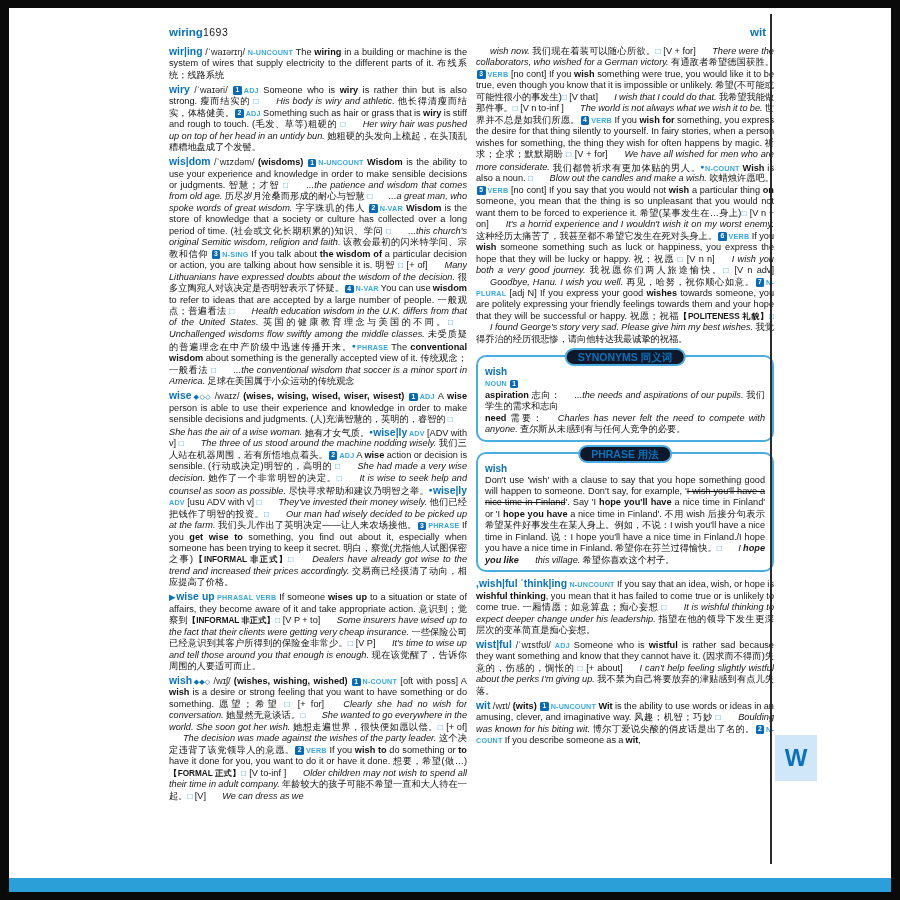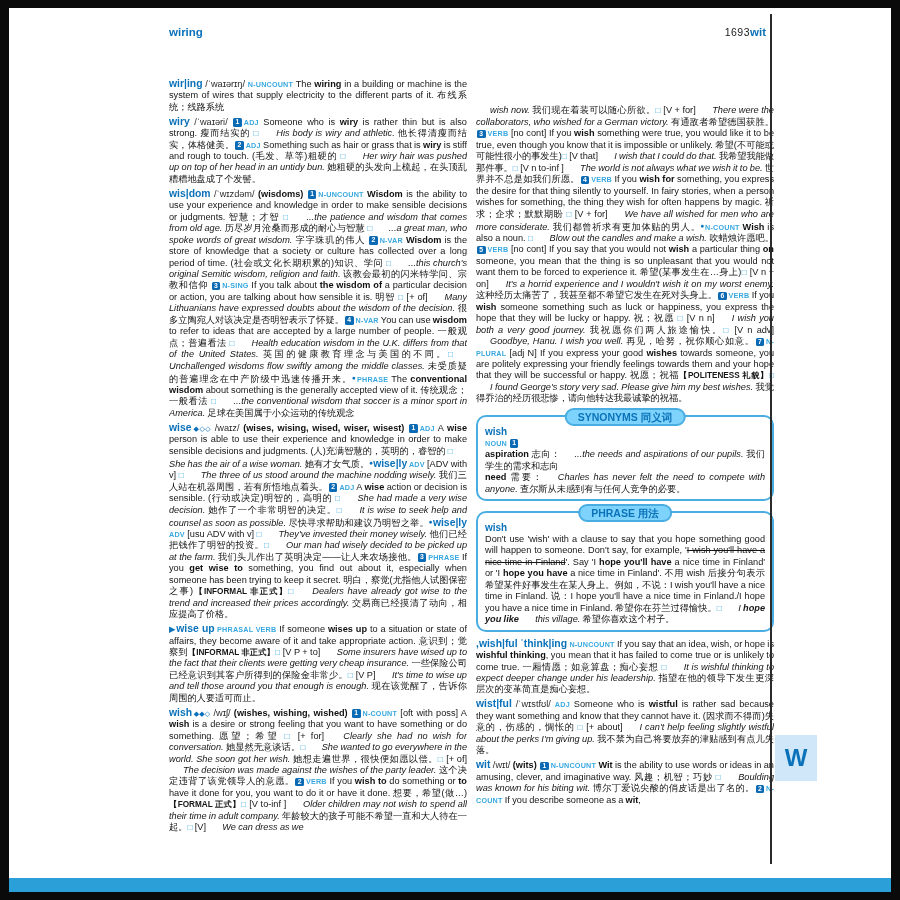--- a/index.html
+++ b/index.html
@@ -20,24 +20,24 @@
   .thumb-tab{
     position:absolute;left:766px;top:727px;width:42px;height:46px;
     background:#cfe7f8;color:#0b72ba;font-weight:bold;font-size:24px;
     display:flex;align-items:center;justify-content:center;
   }
   .header{
     position:absolute;left:160px;top:18px;width:597px;height:16px;
     display:flex;align-items:baseline;
   }
   .guide-word{color:#0b72ba;font-weight:bold;font-size:11.5px;}
-  .page-number{flex:1;text-align:right;color:#1a1a1a;font-size:10.5px;letter-spacing:.5px;}
+  .page-number{flex:1;text-align:left;color:#1a1a1a;font-size:10.5px;letter-spacing:.5px;}
   .columns{
     position:absolute;left:160px;top:38px;width:606px;height:822px;
-    display:flex;gap:9px;overflow:hidden;align-items:center;
+    display:flex;gap:9px;overflow:hidden;
   }
   .col{width:298px;overflow:hidden;}
   p.entry{
     margin:0 0 2.5px 0;font-size:9.2px;line-height:11.45px;color:#161616;
     text-align:justify;word-spacing:-0.3px;
   }
   .r-h{color:#0b72ba;font-weight:bold;font-size:10.4px;}
   .r-f{color:#0b72ba;font-size:7px;letter-spacing:-1px;}
   .r-p{color:#2a2a2a;}
   .r-fo{font-weight:bold;color:#111;}
@@ -56,21 +56,21 @@
     display:inline-block;background:#0b6ab4;color:#fff;font-weight:bold;
     font-size:6.8px;width:8.5px;height:8.5px;line-height:8.8px;text-align:center;
     border-radius:1.5px;margin:0 2px 0 1px;vertical-align:0.5px;
   }
   .feature-box{
     position:relative;border:2px solid #49ade2;border-radius:10px;
     margin:10px 0 6px 0;padding:8px 7px 4px 7px;
   }
   .box-title{
     position:absolute;top:-9px;left:50%;transform:translateX(-50%);
-    background:#7dd3fc;border:2px solid #49ade2;border-radius:9px;
+    background:#0f172a;border:2px solid #49ade2;border-radius:9px;
     padding:0 11px;color:#0b72ba;font-weight:bold;font-size:10.5px;
     line-height:14px;white-space:nowrap;
   }
   .box-headword{color:#0b72ba;font-weight:bold;font-size:10px;line-height:12px;margin-top:1px;}
   .box-par{font-size:9.2px;line-height:11.45px;color:#161616;text-align:justify;word-spacing:-0.3px;}
 </style>
 </head>
 <body>
 
 <div class="page">

